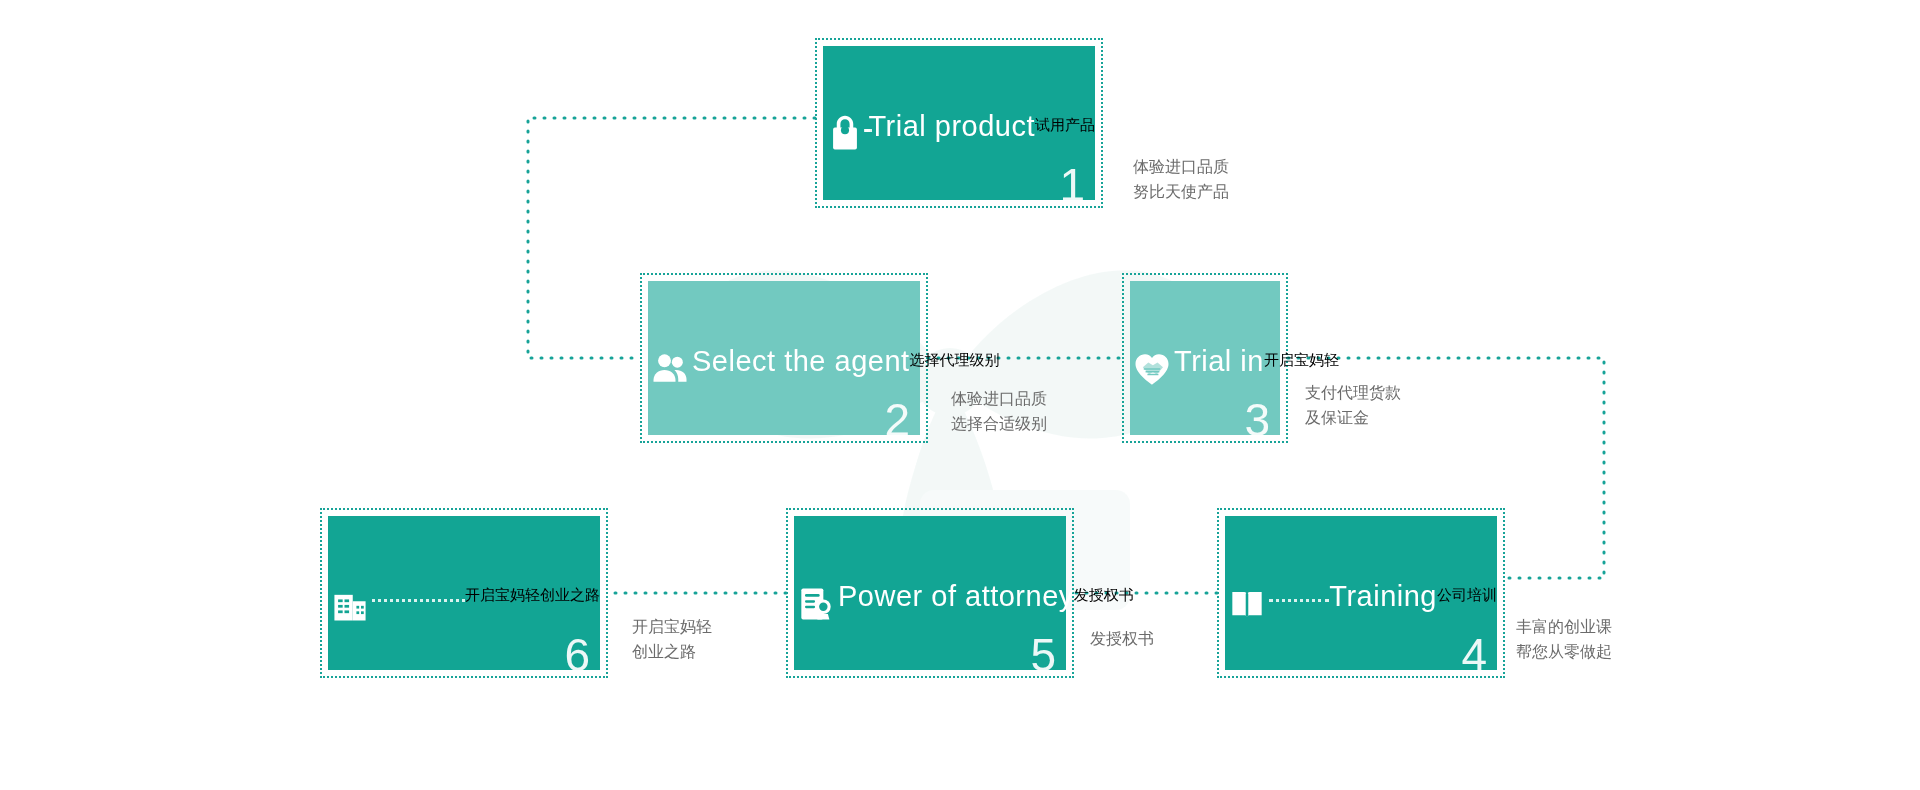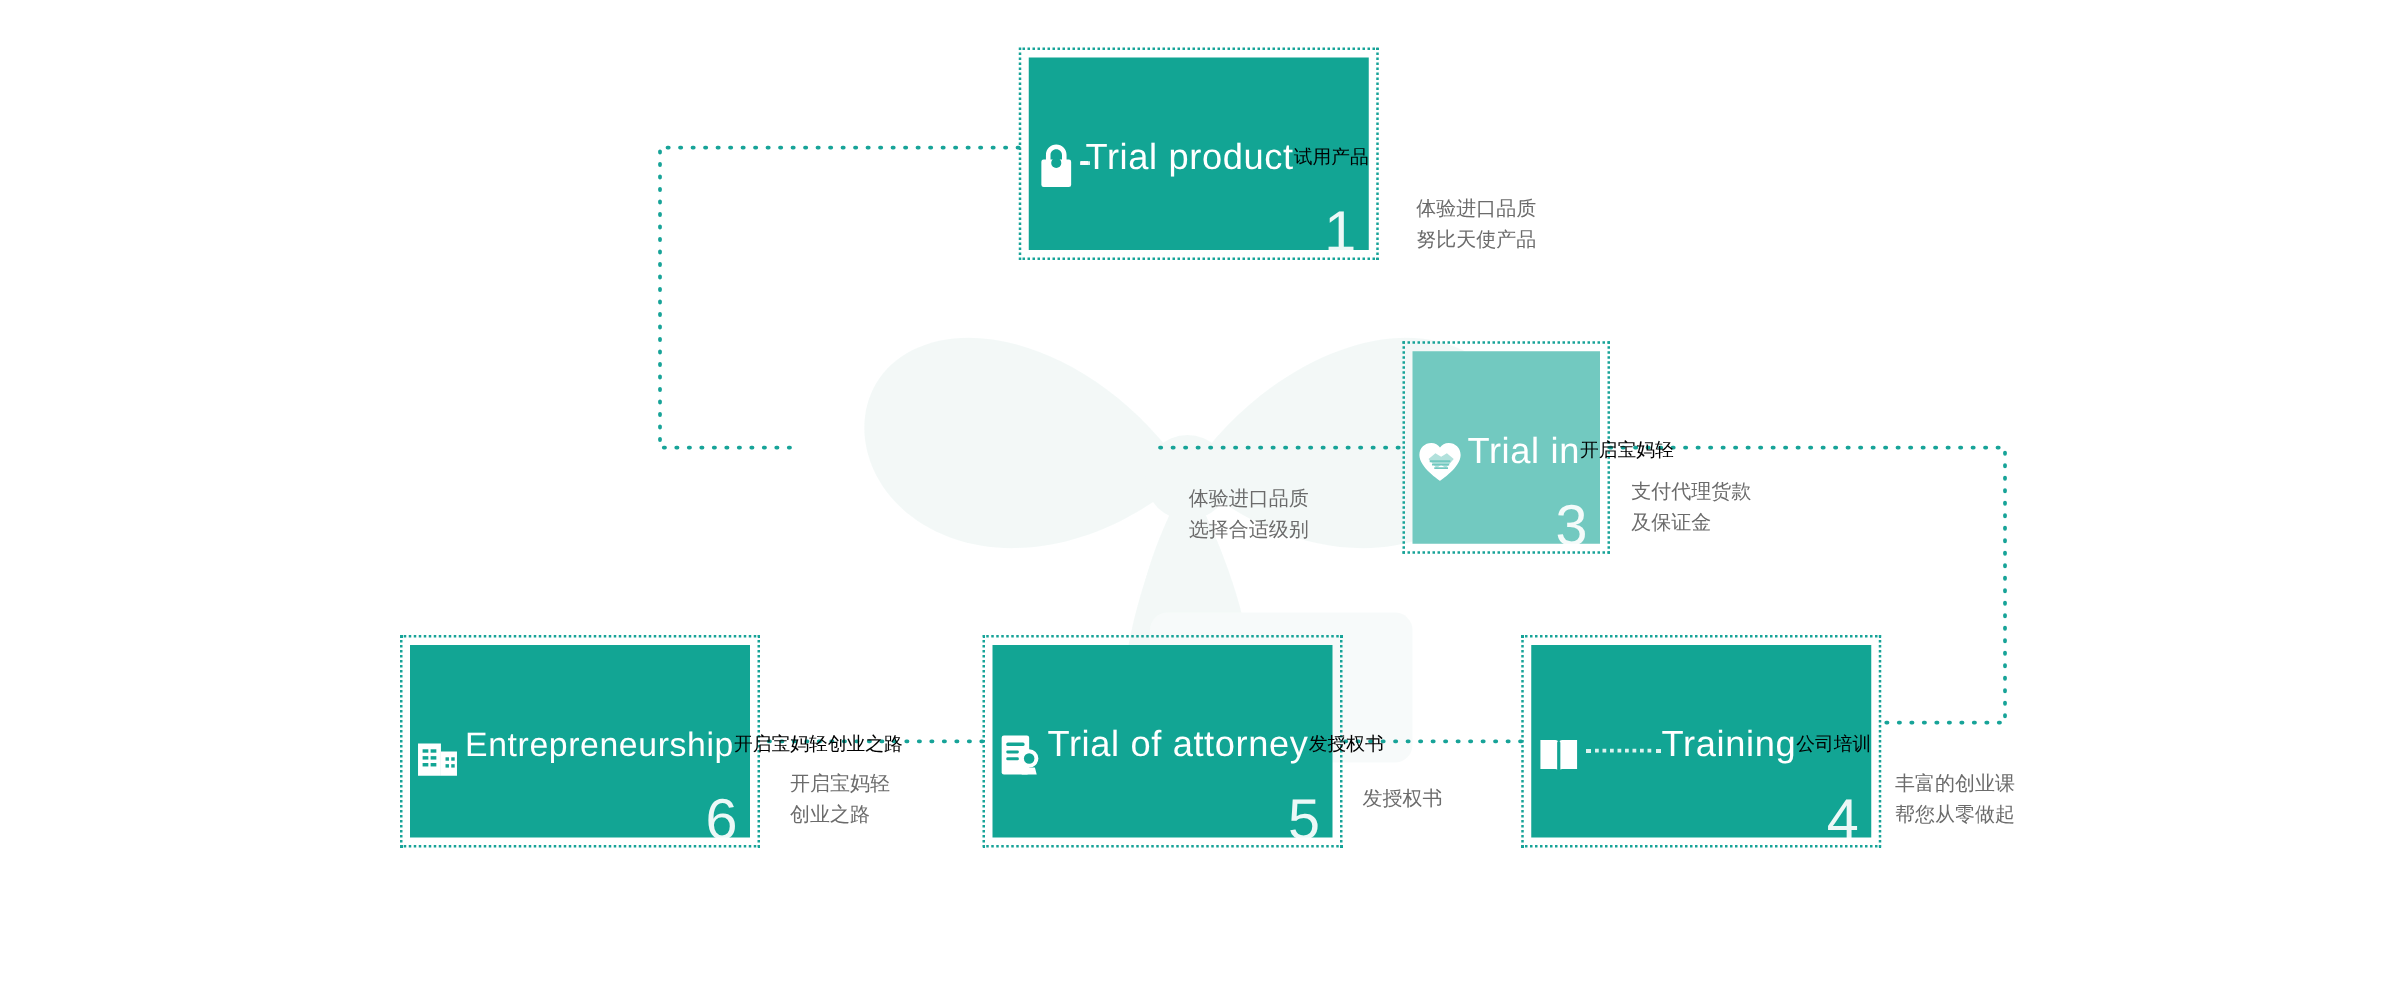--- a/index.html
+++ b/index.html
@@ -187,20 +187,38 @@
       </span>
       <div class="card-rule"></div>
       <div class="card-title">Trial product</div>
       <div class="card-sub">试用产品</div>
       <div class="card-number">1</div>
     </div>
   </div>
   <div class="note" id="note-1">体验进口品质
 努比天使产品</div>
 
+  <div class="card light" id="card-2">
+    <div class="card-inner">
+      <span class="card-icon">
+        <svg viewBox="0 0 48 48">
+            <g fill="#ffffff">
+          <circle cx="18" cy="15" r="7"></circle>
+          <circle cx="32" cy="16.5" r="6"></circle>
+          <path d="M6 36c0-6.6 5.4-11 12-11s12 4.4 12 11v2H6z"></path>
+          <path d="M31 25c6 0 11 4 11 10v3H33v-3c0-4-1.6-7.6-4.2-10 .7-.1 1.5 0 2.2 0z"></path>
+        </g>
+          </svg>
+      </span>
+      <div class="card-rule"></div>
+      <div class="card-title">Select the agent</div>
+      <div class="card-sub">选择代理级别</div>
+      <div class="card-number">2</div>
+    </div>
+  </div>
   <div class="note" id="note-2">体验进口品质
 选择合适级别</div>
 
   <div class="card light" id="card-3">
     <div class="card-inner">
       <span class="card-icon">
         <svg viewBox="0 0 48 48">
             <g fill="#ffffff">
           <path d="M24 41S6 29.5 6 18.5C6 12.2 10.8 8 16.4 8c3.3 0 6.1 1.6 7.6 4 1.5-2.4 4.3-4 7.6-4C37.2 8 42 12.2 42 18.5 42 29.5 24 41 24 41z"></path>
           <g fill="#72c9c0">
@@ -252,21 +270,21 @@
             <rect x="12" y="20" width="11" height="2.6" rx="1.2"></rect>
             <rect x="12" y="26" width="11" height="2.6" rx="1.2"></rect>
           </g>
           <circle cx="32" cy="27" r="8"></circle>
           <circle cx="32" cy="27" r="4.6" fill="#12a594"></circle>
           <path d="M27 35h10l1.6 6H25.4z"></path>
         </g>
           </svg>
       </span>
       <div class="card-rule"></div>
-      <div class="card-title">Trial of attorney</div>
+      <div class="card-title">Power of attorney</div>
       <div class="card-sub">发授权书</div>
       <div class="card-number">5</div>
     </div>
   </div>
   <div class="note" id="note-5">发授权书</div>
 
   <div class="card dark" id="card-6">
     <div class="card-inner">
       <span class="card-icon">
         <svg viewBox="0 0 48 48">
@@ -282,21 +300,20 @@
                 <rect x="18" y="31" width="5" height="3"></rect>
             <rect x="31" y="26" width="3" height="3"></rect>
                 <rect x="36" y="26" width="3" height="3"></rect>
             <rect x="31" y="32" width="3" height="3"></rect>
                 <rect x="36" y="32" width="3" height="3"></rect>
           </g>
         </g>
           </svg>
       </span>
       <div class="card-rule"></div>
-      <div class="card-title">Entrepreneurship</div>
       <div class="card-sub">开启宝妈轻创业之路</div>
       <div class="card-number">6</div>
     </div>
   </div>
   <div class="note" id="note-6">开启宝妈轻
 创业之路</div>
 
 </div>
 
 </body></html>

